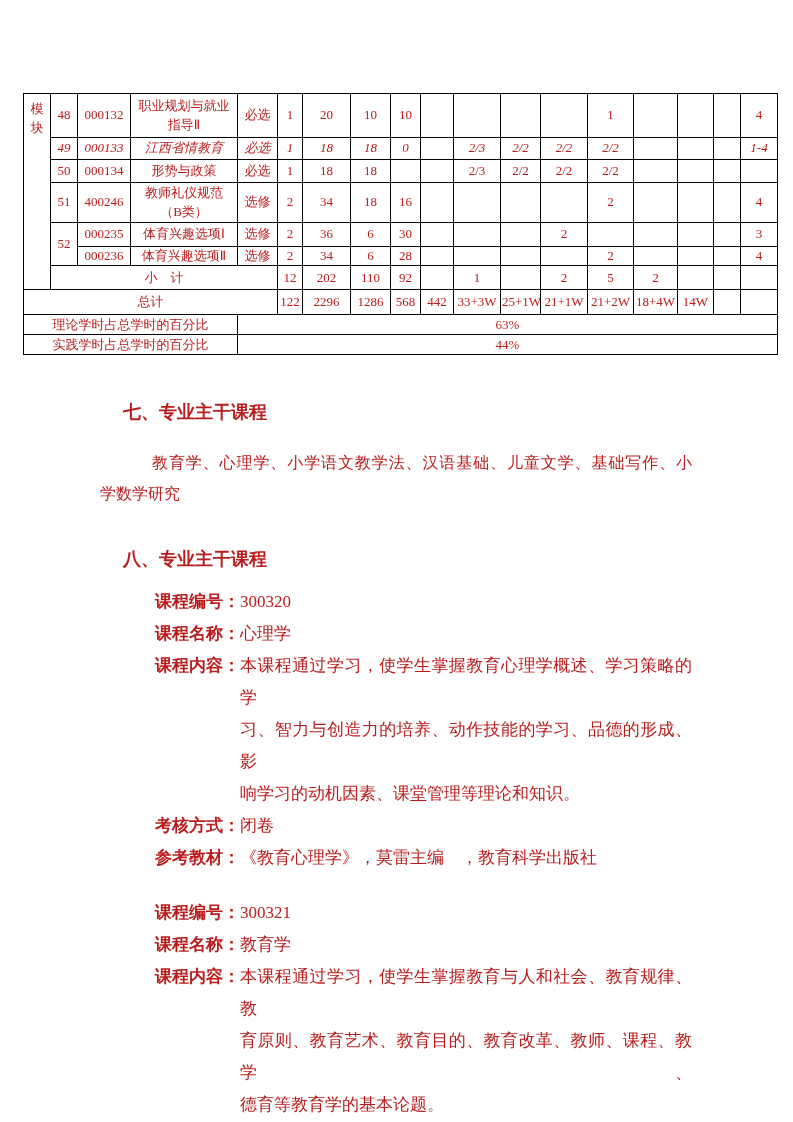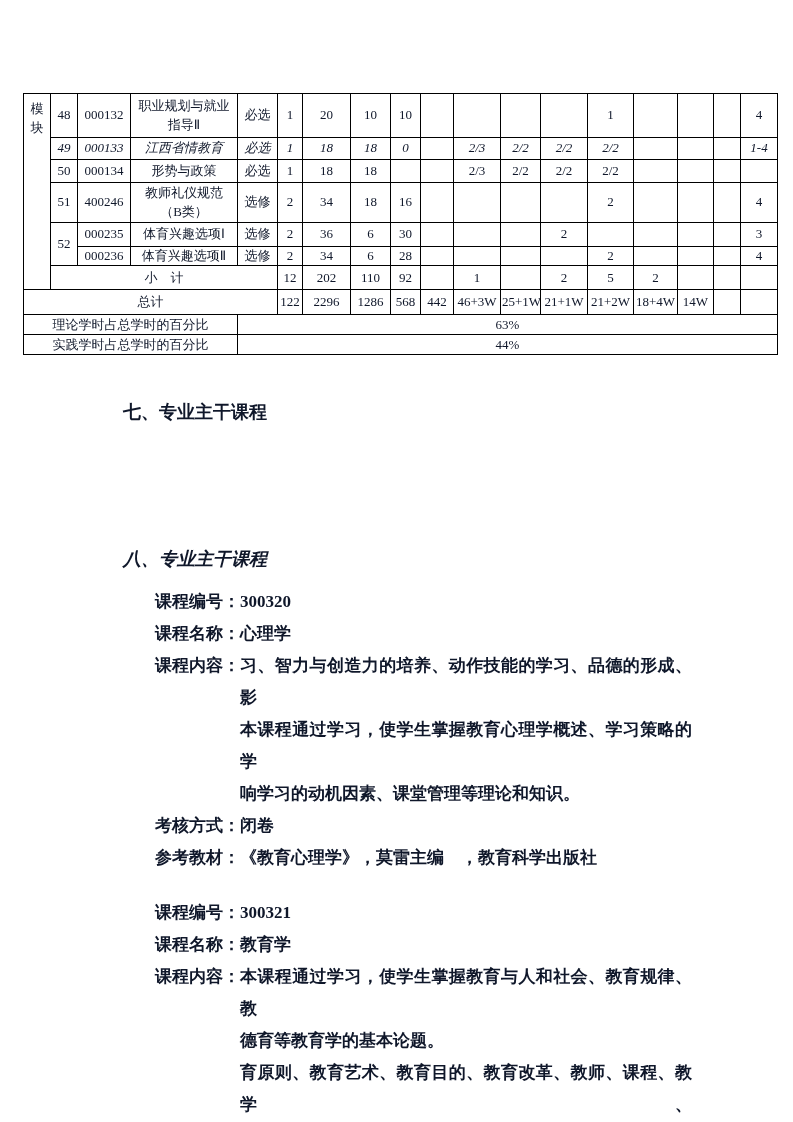--- a/index.html
+++ b/index.html
@@ -1,18 +1,18 @@
 <!DOCTYPE html>
 <html><head>
 <meta charset="utf-8">
 <style>
   html,body { margin:0; padding:0; background:#e8e8e8; }
   .page {
     position:relative; width:793px; height:1122px; margin:0 auto;
-    background:#ffffff; color:#0f172a;
+    background:#ffffff; color:#b91c1c;
     font-family:"Liberation Serif", serif;
     overflow:hidden;
   }
 
   
   .tbl-wrap { position:absolute; left:23px; top:93px; }
   table.curr { border-collapse:collapse; table-layout:fixed; width:754px; font-size:13px; }
   table.curr td {
     border:1px solid #000; text-align:center; vertical-align:middle;
     padding:0 1px; line-height:1.4; overflow:hidden; white-space:pre-line;
@@ -29,39 +29,39 @@
   table.curr tr:nth-child(10) { height:20px; }
   table.curr td.module { vertical-align:top; padding-top:5px; line-height:19px; word-break:break-all; }
 
   
   .sec-h {
     position:absolute; left:123px;
     font-family:"Liberation Sans", sans-serif; font-weight:bold;
     font-size:18px; line-height:24px; white-space:nowrap;
   }
   #h7 { top:400px;text-align:center; }
-  #h8 { top:547px;font-style:italic; }
+  #h8 { top:547px; }
 
   #p7 {
     position:absolute; left:100px; top:447px; width:592px;
     font-size:16px; line-height:31px;
   }
   #p7 .first { text-indent:52px; text-align:justify; text-align-last:justify; }
 
   #courses {
     position:absolute; left:155px; top:586px; width:537px;
     font-size:17px; line-height:32px;
   }
   .course-block + .course-block { margin-top:23px; }
   .course-item { display:flex; align-items:flex-start; }
   .item-label {
     font-family:"Liberation Sans", sans-serif; font-weight:bold;
     flex-shrink:0; white-space:nowrap;
   }
-  .item-content { flex:1; min-width:0;font-weight:bold; }
+  .item-content { flex:1; min-width:0; }
   .content-line { }
   .content-line.jline { text-align:justify; text-align-last:justify; }
 </style>
 </head>
 <body>
 
 <div class="page">
 
   <div class="tbl-wrap">
     <table class="curr">
@@ -218,21 +218,21 @@
             <td></td>
             <td></td>
           </tr>
           <tr>
             <td colspan="5">总计</td>
             <td>122</td>
             <td>2296</td>
             <td>1286</td>
             <td>568</td>
             <td>442</td>
-            <td>46+3W</td>
+            <td>33+3W</td>
             <td>25+1W</td>
             <td>21+1W</td>
             <td>21+2W</td>
             <td>18+4W</td>
             <td>14W</td>
             <td></td>
             <td></td>
           </tr>
           <tr>
             <td colspan="4">理论学时占总学时的百分比</td>
@@ -241,42 +241,46 @@
           <tr>
             <td colspan="4">实践学时占总学时的百分比</td>
             <td colspan="14">44%</td>
           </tr>
         </tbody>
     </table>
   </div>
 
   <div class="sec-h" id="h7">七、专业主干课程</div>
 
+  <div id="p7">
+      <div class="first">教育学、心理学、小学语文教学法、汉语基础、儿童文学、基础写作、小</div>
+      <div>学数学研究</div>
+    </div>
 
   <div class="sec-h" id="h8">八、专业主干课程</div>
 
   <div id="courses">
       <div class="course-block">
         <div class="course-item">
           <div class="item-label">课程编号：</div>
           <div class="item-content">
             <div class="content-line">300320</div>
           </div>
         </div>
         <div class="course-item">
           <div class="item-label">课程名称：</div>
           <div class="item-content">
             <div class="content-line">心理学</div>
           </div>
         </div>
         <div class="course-item">
           <div class="item-label">课程内容：</div>
           <div class="item-content">
+            <div class="content-line jline">本课程通过学习，使学生掌握教育心理学概述、学习策略的学</div>
             <div class="content-line jline">习、智力与创造力的培养、动作技能的学习、品德的形成、影</div>
-            <div class="content-line jline">本课程通过学习，使学生掌握教育心理学概述、学习策略的学</div>
             <div class="content-line">响学习的动机因素、课堂管理等理论和知识。</div>
           </div>
         </div>
         <div class="course-item">
           <div class="item-label">考核方式：</div>
           <div class="item-content">
             <div class="content-line">闭卷</div>
           </div>
         </div>
         <div class="course-item">
@@ -296,22 +300,22 @@
         <div class="course-item">
           <div class="item-label">课程名称：</div>
           <div class="item-content">
             <div class="content-line">教育学</div>
           </div>
         </div>
         <div class="course-item">
           <div class="item-label">课程内容：</div>
           <div class="item-content">
             <div class="content-line jline">本课程通过学习，使学生掌握教育与人和社会、教育规律、教</div>
+            <div class="content-line jline">育原则、教育艺术、教育目的、教育改革、教师、课程、教学、</div>
             <div class="content-line">德育等教育学的基本论题。</div>
-            <div class="content-line jline">育原则、教育艺术、教育目的、教育改革、教师、课程、教学、</div>
           </div>
         </div>
         <div class="course-item">
           <div class="item-label">考核方式：</div>
           <div class="item-content">
             <div class="content-line">闭卷</div>
           </div>
         </div>
       </div>
     </div>

